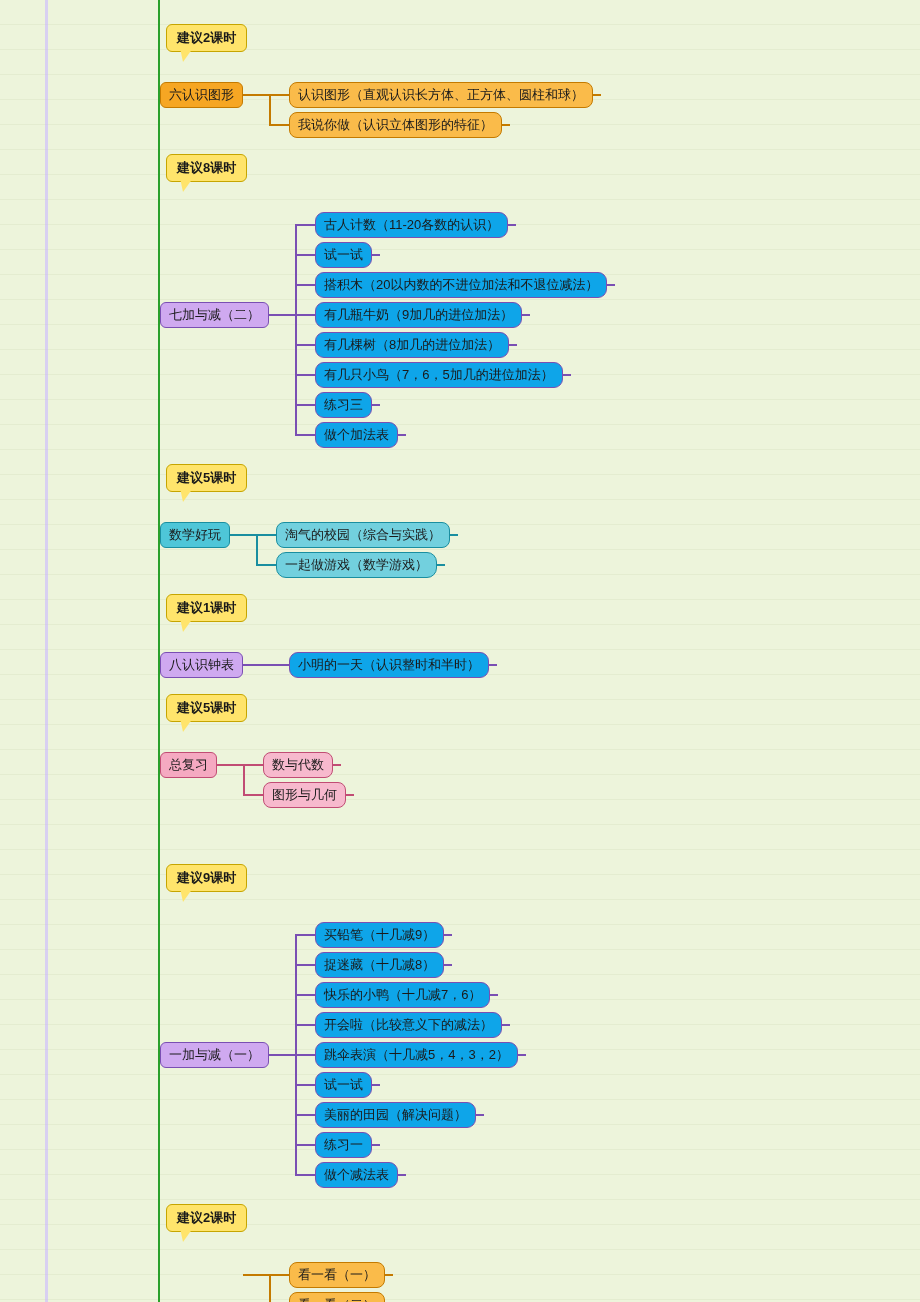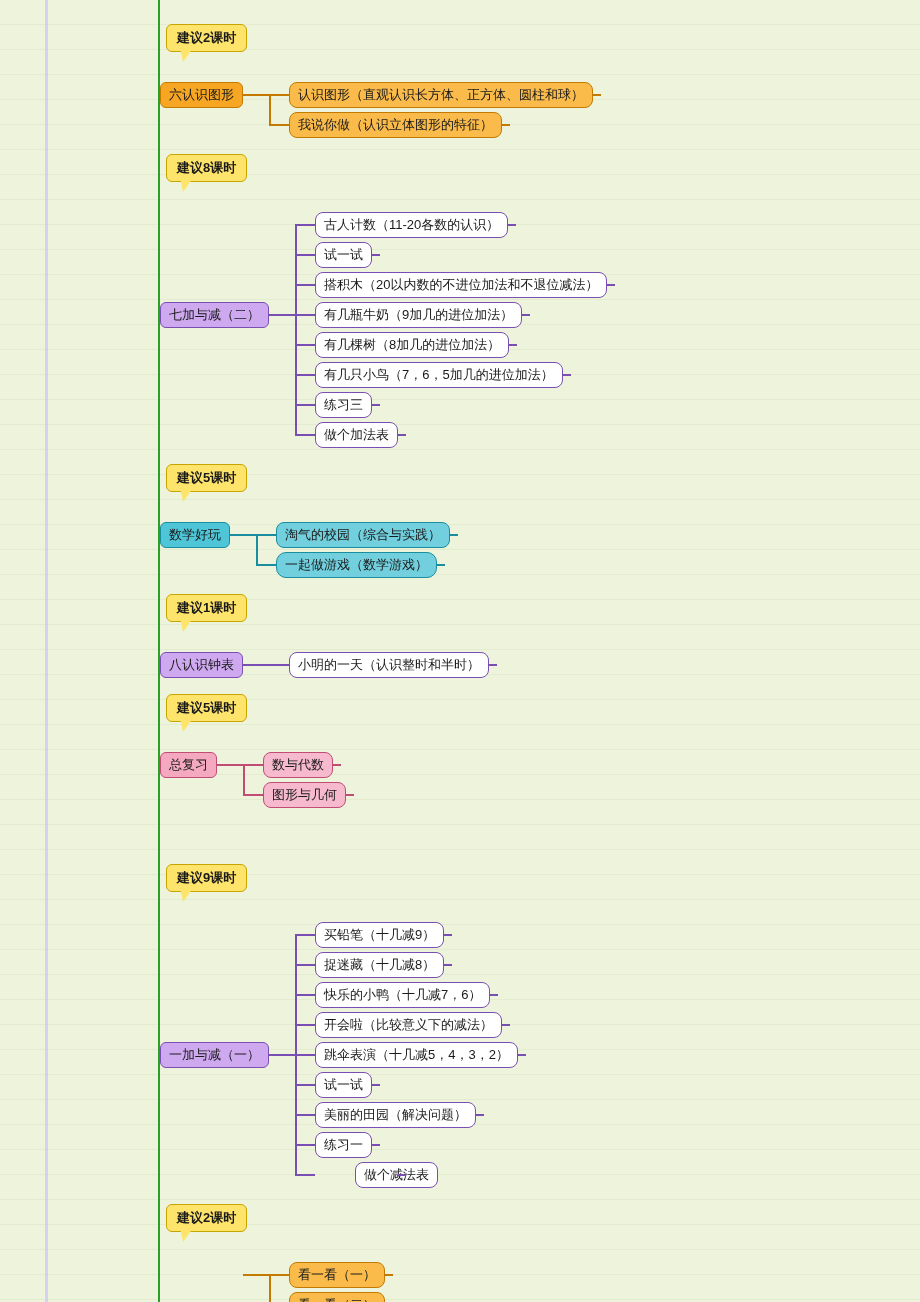--- a/index.html
+++ b/index.html
@@ -73,21 +73,21 @@
     position: absolute;
     background: #2aa02a; 
   }
   .hline { height: 2px; }
   .vline { width: 2px; }
 
   
   .c-orange      { background: #f6a623; border-color: #c47a00; }
   .c-orange-l    { background: #fabb4a; border-color: #c47a00; }
   .c-purple      { background: #cfa9f0; border-color: #7a4fb3; }
-  .c-purple-l    { background: #ffffff; border-color: #7a4fb3; }
+  .c-purple-l    { background: #0ea5e9; border-color: #7a4fb3; border-radius: 9px; }
   .c-teal        { background: #4ec6d8; border-color: #1a8ea0; }
   .c-teal-l      { background: #72d0de; border-color: #1a8ea0; }
   .c-pink        { background: #f5a9c1; border-color: #c14c74; }
   .c-pink-l      { background: #f7b9cd; border-color: #c14c74; }
   .c-yellow      { background: #ffe46b; border-color: #c6a500; }
 
   .line-orange   { background: #c47a00 !important; }
   .line-purple   { background: #7a4fb3 !important; }
   .line-teal     { background: #1a8ea0 !important; }
   .line-pink     { background: #c14c74 !important; }
@@ -205,21 +205,21 @@
       <div class="hline line-purple" style="left: 295px; top: 1084px; width: 20px;"></div>
       <div class="leaf-box c-purple-l" style="left: 315px; top: 1072px;">试一试</div>
       <div class="hline line-purple" style="left: 372px; top: 1084px; width: 8px;"></div>
       <div class="hline line-purple" style="left: 295px; top: 1114px; width: 20px;"></div>
       <div class="leaf-box c-purple-l" style="left: 315px; top: 1102px;">美丽的田园（解决问题）</div>
       <div class="hline line-purple" style="left: 476px; top: 1114px; width: 8px;"></div>
       <div class="hline line-purple" style="left: 295px; top: 1144px; width: 20px;"></div>
       <div class="leaf-box c-purple-l" style="left: 315px; top: 1132px;">练习一</div>
       <div class="hline line-purple" style="left: 372px; top: 1144px; width: 8px;"></div>
       <div class="hline line-purple" style="left: 295px; top: 1174px; width: 20px;"></div>
-      <div class="leaf-box c-purple-l" style="left: 315px; top: 1162px; margin-left: 40px;">做个减法表</div>
+      <div class="leaf-box c-purple-l" style="left: 315px; top: 1162px;">做个减法表</div>
       <div class="hline line-purple" style="left: 398px; top: 1174px; width: 8px;"></div>
       <div class="badge c-yellow" style="left: 166px; top: 1204px;">建议2课时</div>
       <div class="tail" style="left: 180px; top: 1228px; border-top-color: rgb(255, 228, 107);"></div>
       <div class="tail" style="left: 179px; top: 1229px; border-top-color: rgb(198, 165, 0); z-index: -1;"></div>
       <div class="main-box c-orange" style="left: 160px; top: 1318px;">二观察物体</div>
       <div class="hline line-green" style="left: 158px; top: 1274px; width: 2px;"></div>
       <div class="hline line-orange" style="left: 243px; top: 1274px; width: 26px;"></div>
       <div class="vline line-orange" style="left: 269px; top: 1274px; height: 30px;"></div>
       <div class="hline line-orange" style="left: 269px; top: 1274px; width: 20px;"></div>
       <div class="leaf-box c-orange-l" style="left: 289px; top: 1262px;">看一看（一）</div>

